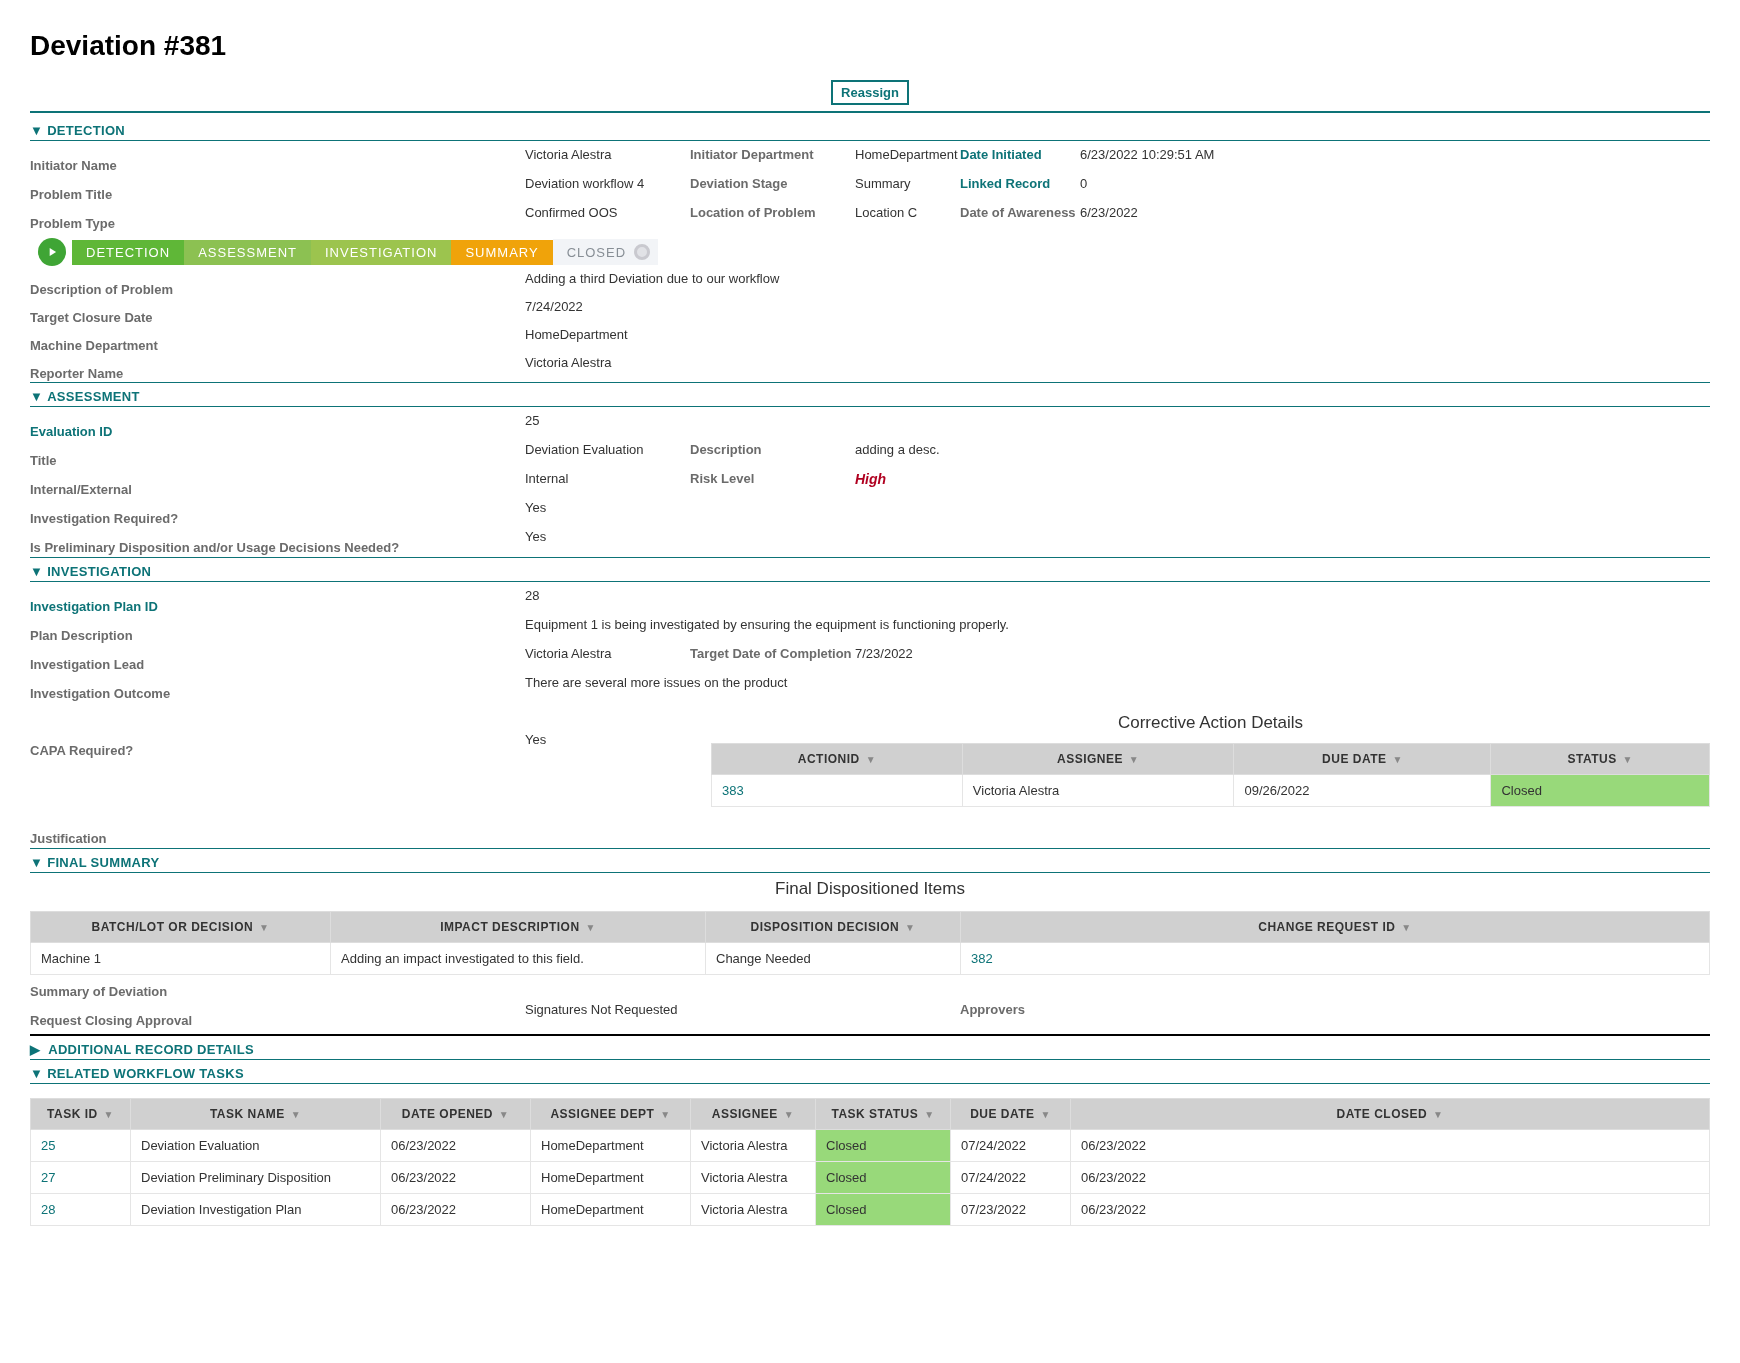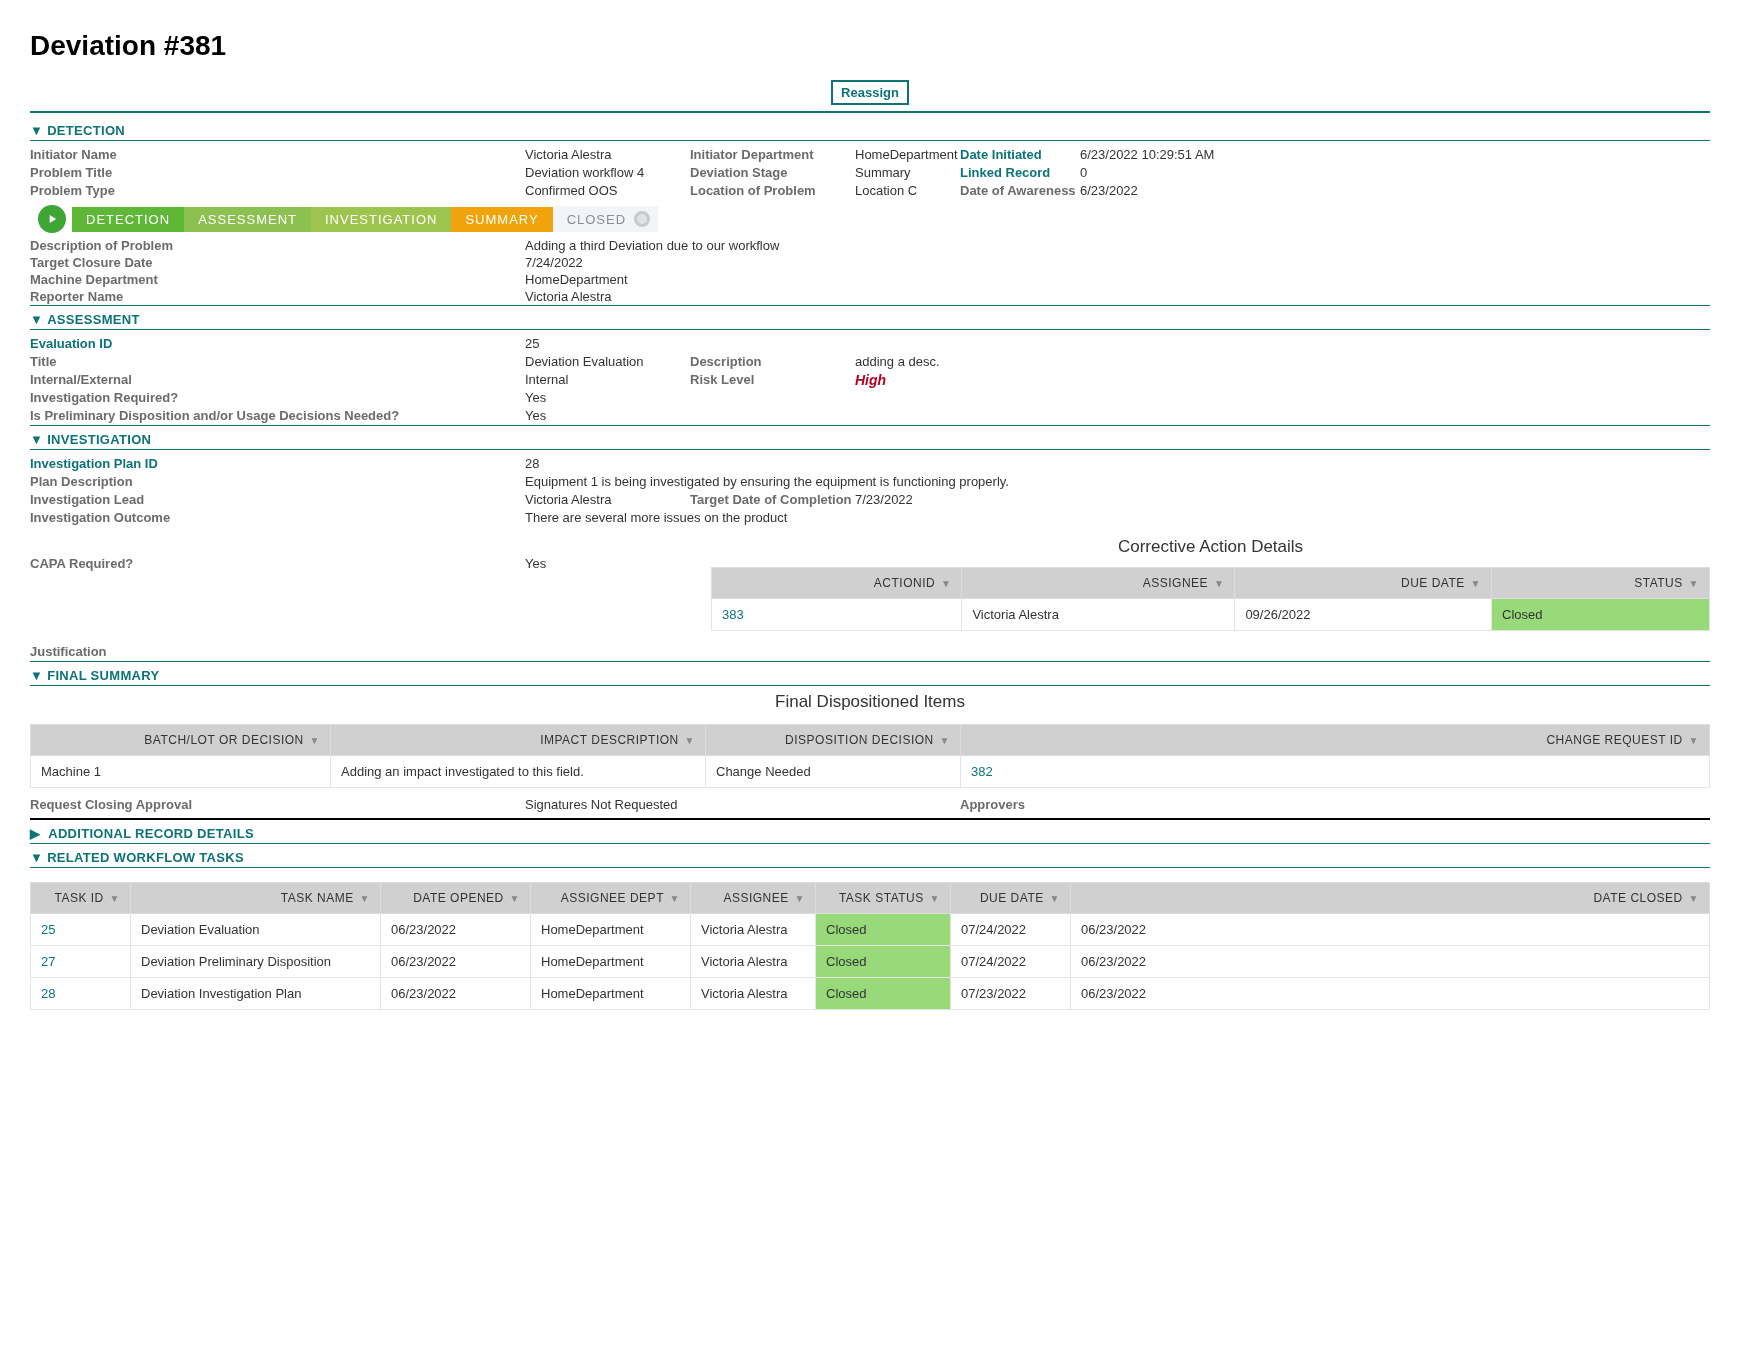--- a/index.html
+++ b/index.html
@@ -31,21 +31,21 @@
     font-size: 13px;
     padding: 6px 0 2px 0;
     letter-spacing: 0.3px;
     cursor: pointer;
   }
   .section-header .tri { display:inline-block; margin-right:4px; }
   .kv-body { border-top: 1px solid #0d7377; padding-top:5px; }
   .kv-row { display:flex; align-items:flex-start; line-height:18px; }
   .kv-cell-label { color:#6b6b6b; font-weight:bold; }
   .kv-cell-label.link { color:#0d7377; font-weight:bold; }
-  .col-a { width: 495px; }
+  .col-a { width: 495px; margin-top: 11px; }
   .col-b { width: 165px; }
   .col-c { width: 165px; }
   .col-d { width: 105px; }
   .col-e { width: 120px; }
   .col-e.link { color:#0d7377; font-weight:bold;}
   .col-f { flex:1; }
   .wf-wrap { display:flex; align-items:center; margin:5px 0 4px 8px; }
   .wf-play {
     width:28px;height:28px;border-radius:50%;background:#3fa535;
     display:flex;align-items:center;justify-content:center;color:#fff;margin-right:6px;
@@ -63,22 +63,22 @@
     display:flex;align-items:center;
   }
   .wf-step.closed .end-dot{
     width:16px;height:16px;border:3px solid #c9c9cf;border-radius:50%;
     margin-left:8px;display:inline-block;background:#e1e2e6;
   }
   .risk-high { color:#b00020;font-weight:bold;font-style:italic;font-size:14px;}
   .table-title { text-align:center;font-size:17px;color:#333;margin:10px 0; }
   table.data-table { border-collapse:collapse;width:100%;font-size:13px; }
   table.data-table th {
-    background:#d0d0d0;color:#333;text-align:right;padding:8px 10px;
-    font-size:12px;letter-spacing:0.5px;font-weight:normal;border:1px solid #ddd;
+    background:#d0d0d0;color:#333;text-align:center;padding:8px 10px;
+    font-size:12px;letter-spacing:0.5px;font-weight:bold;border:1px solid #ddd;
   }
   table.data-table th .sort{color:#888;font-size:10px;margin-left:2px;}
   table.data-table td { padding:8px 10px;border:1px solid #e5e5e5;vertical-align:middle; }
   .link-txt{color:#0d7377;}
   .status-closed{background:#98d97a !important;}
   .ca-wrap{display:flex;}
   .ca-left{width:681px;}
   .ca-right{flex:1;}
   .hr-black{border:none;border-top:2px solid #000;}
   .detect-foot .kv-row{line-height:17px;}
@@ -262,20 +262,23 @@
     <td>Machine 1</td>
     <td>Adding an impact investigated to this field.</td>
     <td>Change Needed</td>
     <td class="link-txt">382</td>
   </tr>
     </tbody>
 </table>
 
 <div style="margin-top:8px;">
   <div class="kv-row">
+    <div class="kv-cell-label">Summary of Deviation</div>
+  </div>
+  <div class="kv-row">
     <div class="col-a kv-cell-label">Request Closing Approval</div>
     <div style="width:435px">Signatures Not Requested</div>
     <div class="kv-cell-label" style="flex:1">Approvers</div>
   </div>
 </div>
 <hr class="hr-black" style="margin-top:4px;">
 
 <div class="section-header"><span class="tri">▶</span>&nbsp;<span>ADDITIONAL RECORD DETAILS</span></div>
 <hr class="hr-thin">
 

